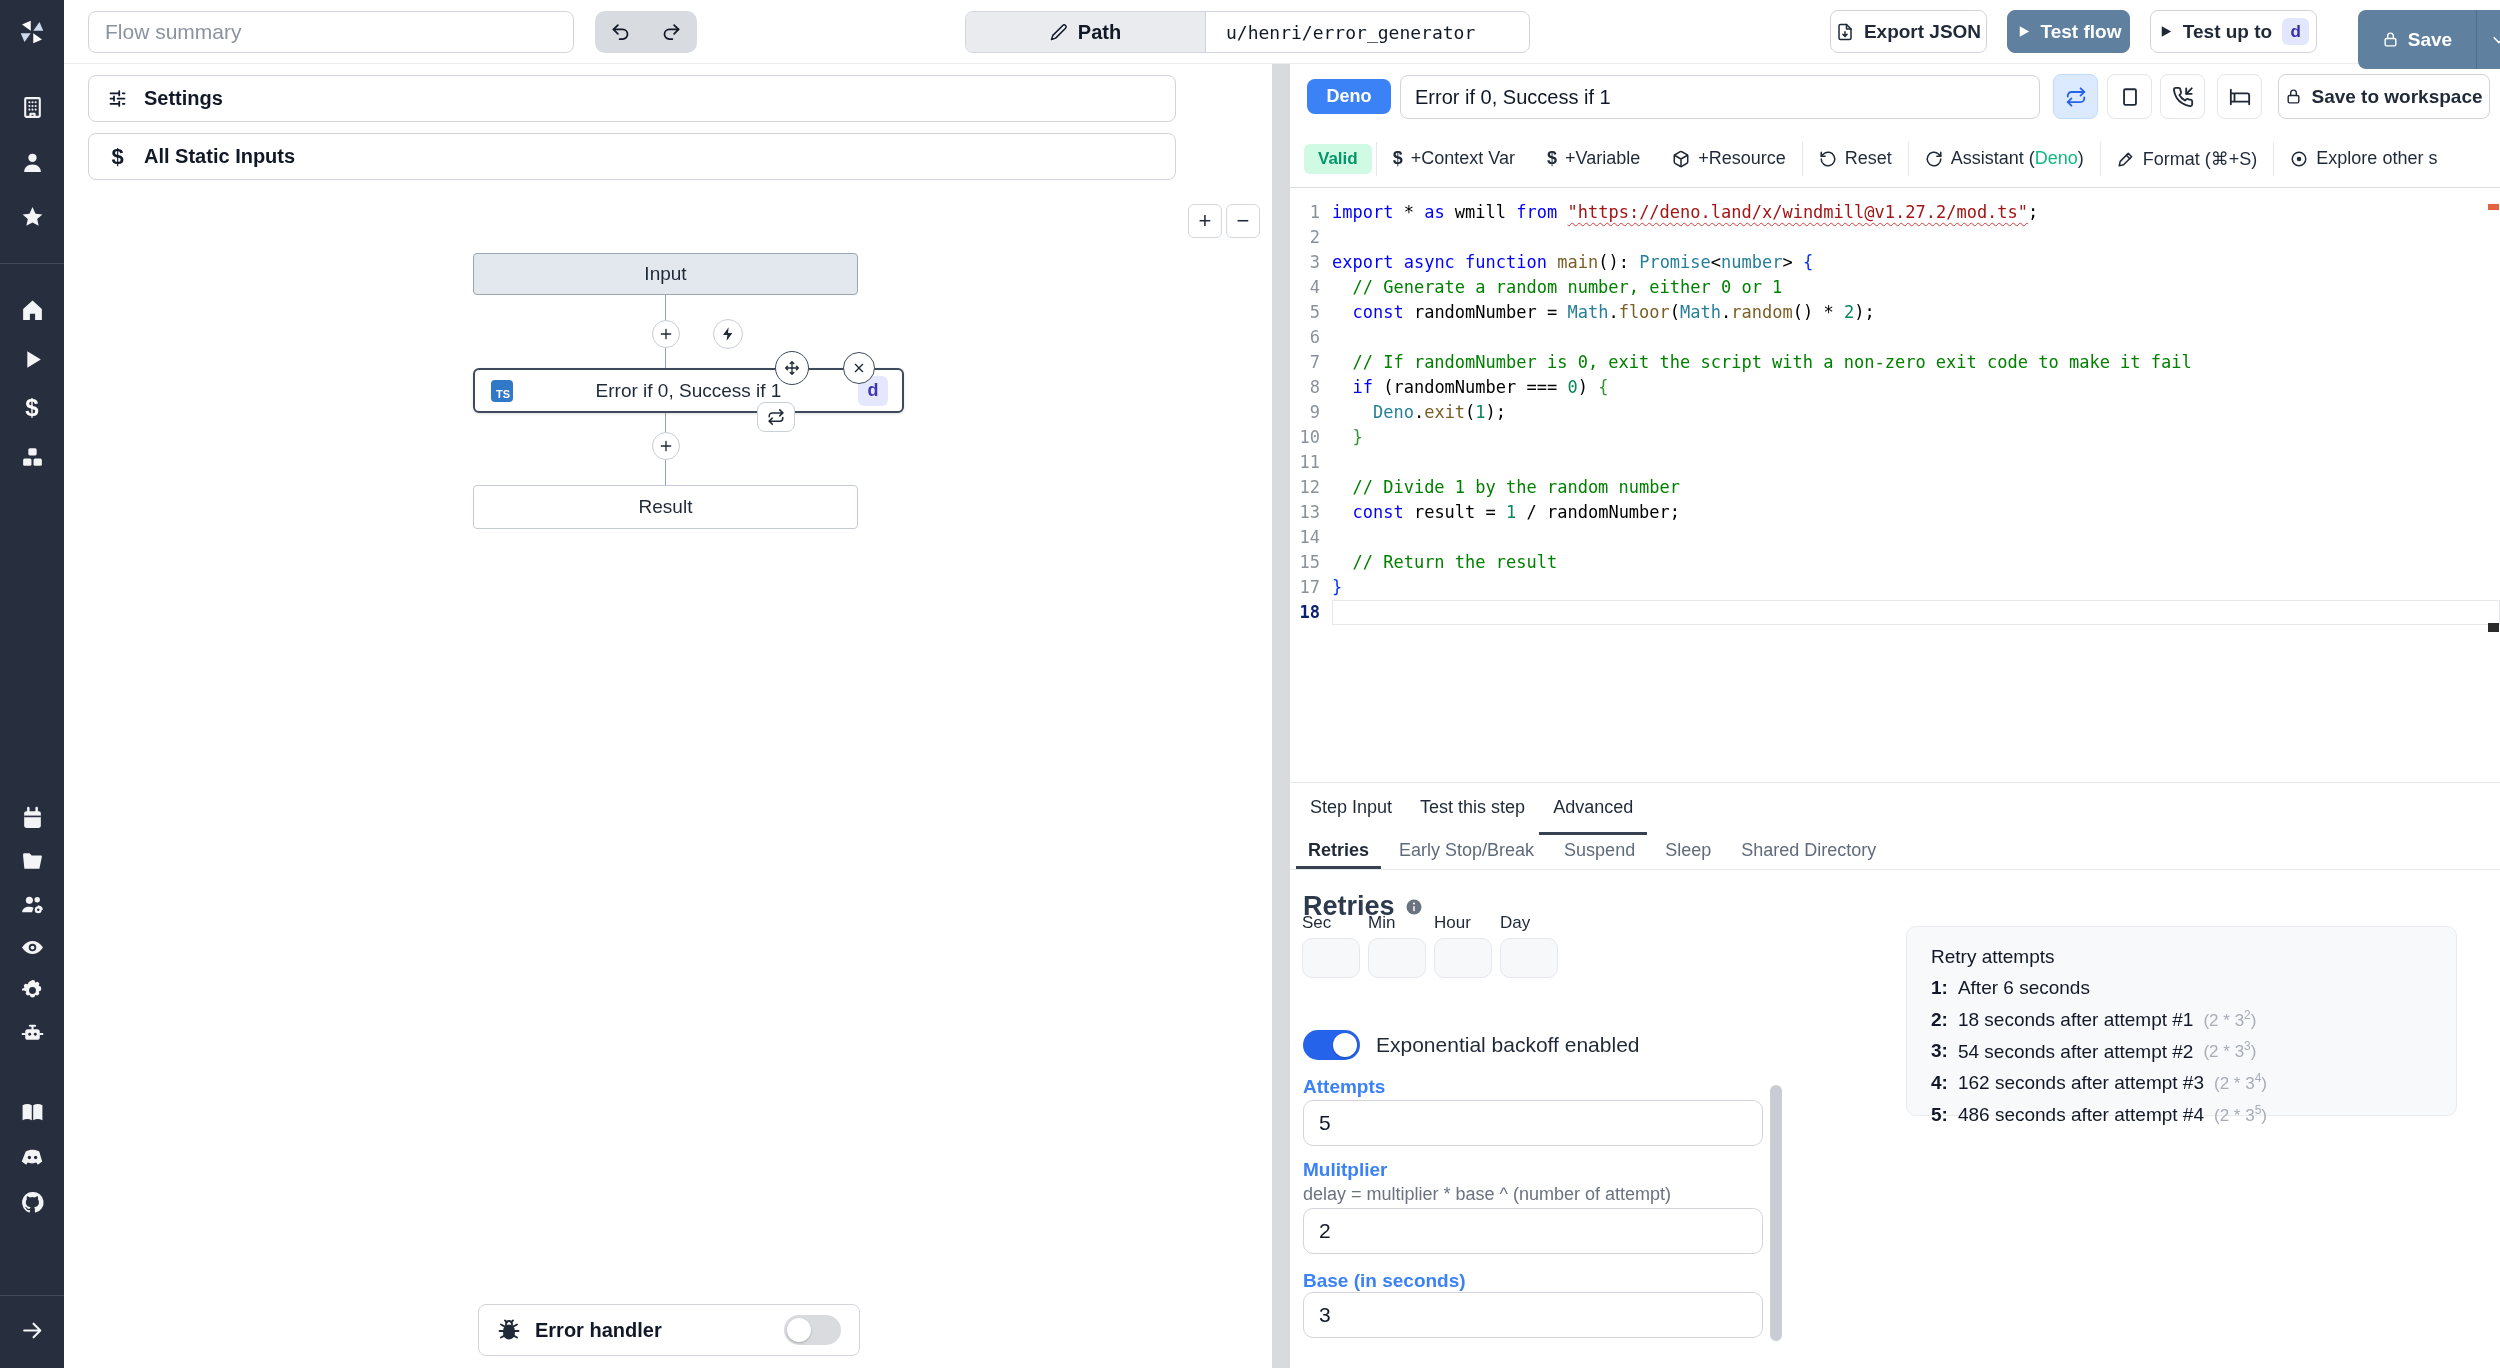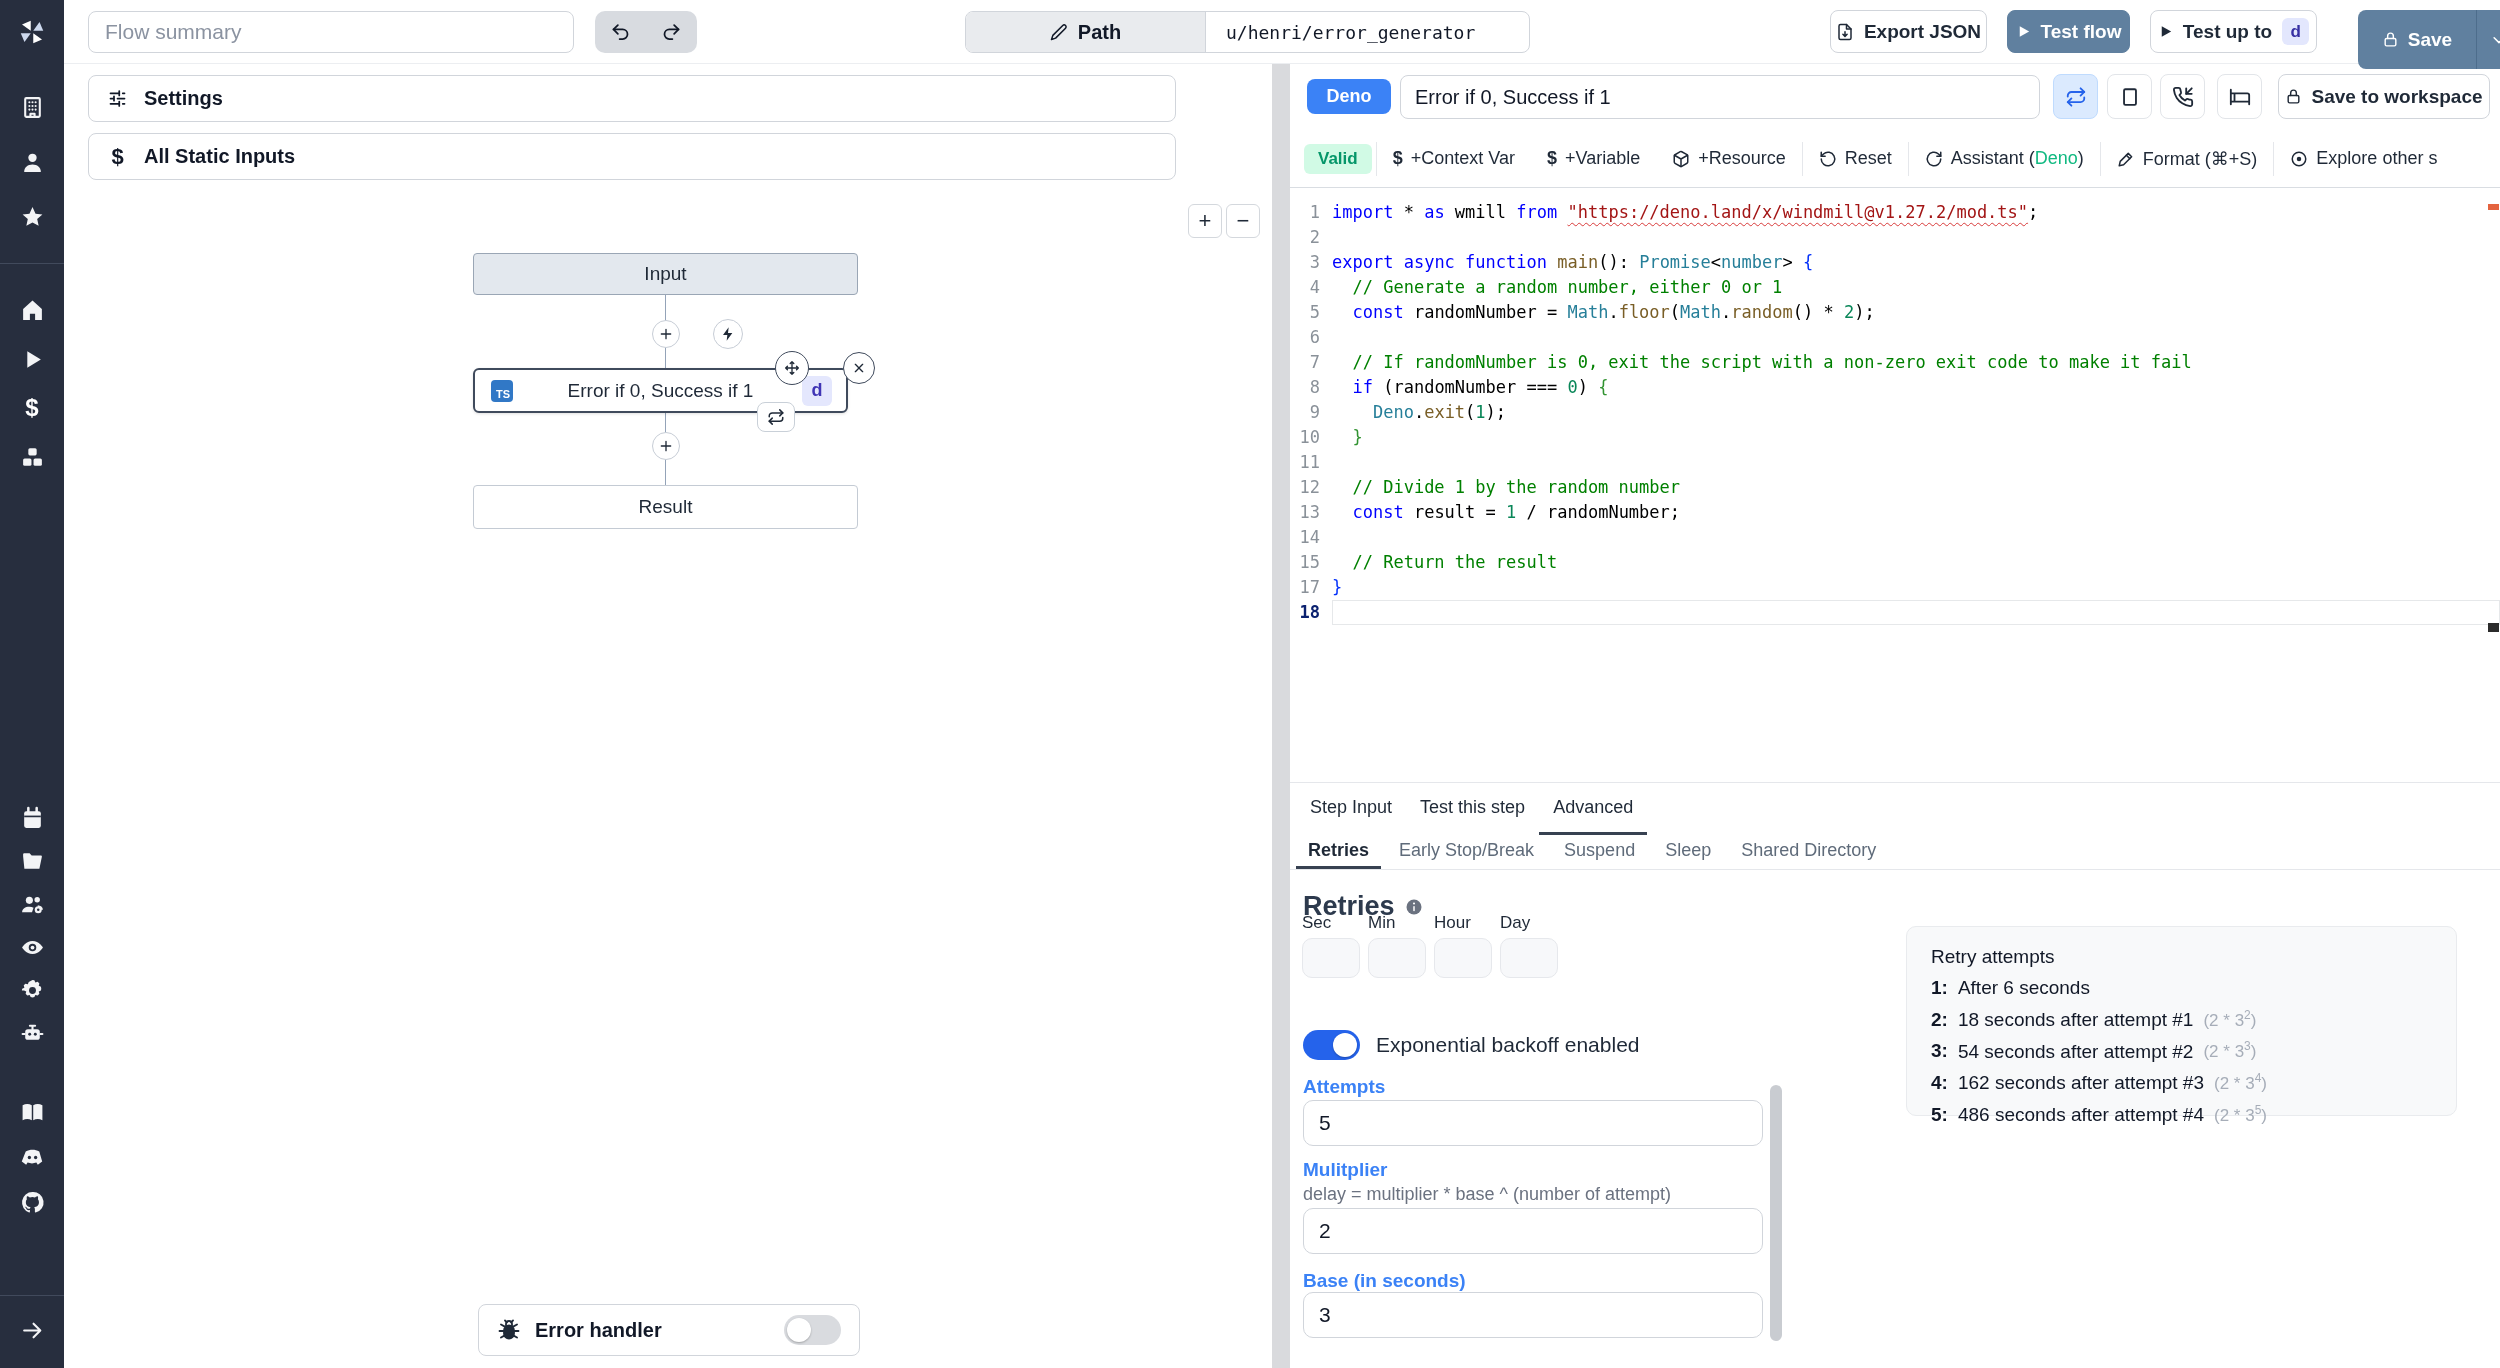--- a/index.html
+++ b/index.html
@@ -45,21 +45,21 @@
   .flow-panel { position:absolute; left:64px; top:64px; width:1208px; height:1304px; background:#fff; }
   .panel-row { position:absolute; left:24px; width:1088px; height:47px; border:1px solid #d1d5db; border-radius:8px; background:#fff; display:flex; align-items:center; gap:16px; padding:0 18px; cursor:pointer; }
   .panel-row .icon { width:21px; height:21px; color:#111827; }
   .panel-row .lbl { font-size:20px; font-weight:700; color:#111827; }
   .row-dollar { font-size:22px; font-weight:700; color:#111827; width:21px; text-align:center; }
   .zoom-btn { position:absolute; top:140px; width:34px; height:34px; border:1px solid #d4d8dd; border-radius:6px; background:#fff; display:flex; align-items:center; justify-content:center; font-size:22px; color:#1f2937; cursor:pointer; }
   .flow-line { position:absolute; width:1px; background:#94a3b8; left:601px; }
   .node { position:absolute; left:409px; width:385px; display:flex; align-items:center; justify-content:center; font-size:19px; color:#1f2937; cursor:pointer; }
   .node-input { top:189px; height:42px; background:#e3e8ee; border:1px solid #9aa6b5; border-radius:4px; }
   .node-result { top:421px; height:44px; background:#fff; border:1px solid #c4cbd4; border-radius:4px; }
-  .node-step { top:304px; height:45px; width:375px; background:#fff; border:2px solid #3f4a5c; border-radius:6px; box-shadow:0 1px 3px rgba(0,0,0,.12); }
+  .node-step { top:304px; height:45px; width:431px; background:#fff; border:2px solid #3f4a5c; border-radius:6px; box-shadow:0 1px 3px rgba(0,0,0,.12); }
   .ts-badge { position:absolute; left:16px; top:50%; transform:translateY(-50%); width:22px; height:22px; background:#3178c6; color:#fff; border-radius:4px; font-size:11px; font-weight:700; display:flex; align-items:flex-end; justify-content:flex-end; padding:2px 3px; }
   .d-badge { position:absolute; right:14px; top:50%; transform:translateY(-50%); width:30px; height:30px; background:#e4e7fd; color:#4035b5; border-radius:6px; font-size:18px; font-weight:700; display:flex; align-items:center; justify-content:center; }
   .circle-btn { position:absolute; background:#fff; border-radius:50%; display:flex; align-items:center; justify-content:center; cursor:pointer; color:#1f2937; }
   .cb-light { border:1px solid #c7cdd6; }
   .cb-dark { border:1.5px solid #3f4a5c; }
   .circle-btn .icon { width:16px; height:16px; }
   .sq-btn { position:absolute; background:#fff; border:1px solid #c9d0d8; border-radius:8px; display:flex; align-items:center; justify-content:center; cursor:pointer; color:#1f2937; }
   .sq-btn .icon { width:18px; height:18px; }
   .error-handler { position:absolute; left:414px; top:1240px; width:382px; height:52px; border:1px solid #d1d5db; border-radius:8px; background:#fff; display:flex; align-items:center; padding:0 18px; gap:14px; cursor:pointer; }
   .error-handler .icon { width:24px; height:24px; color:#1f2937; }

